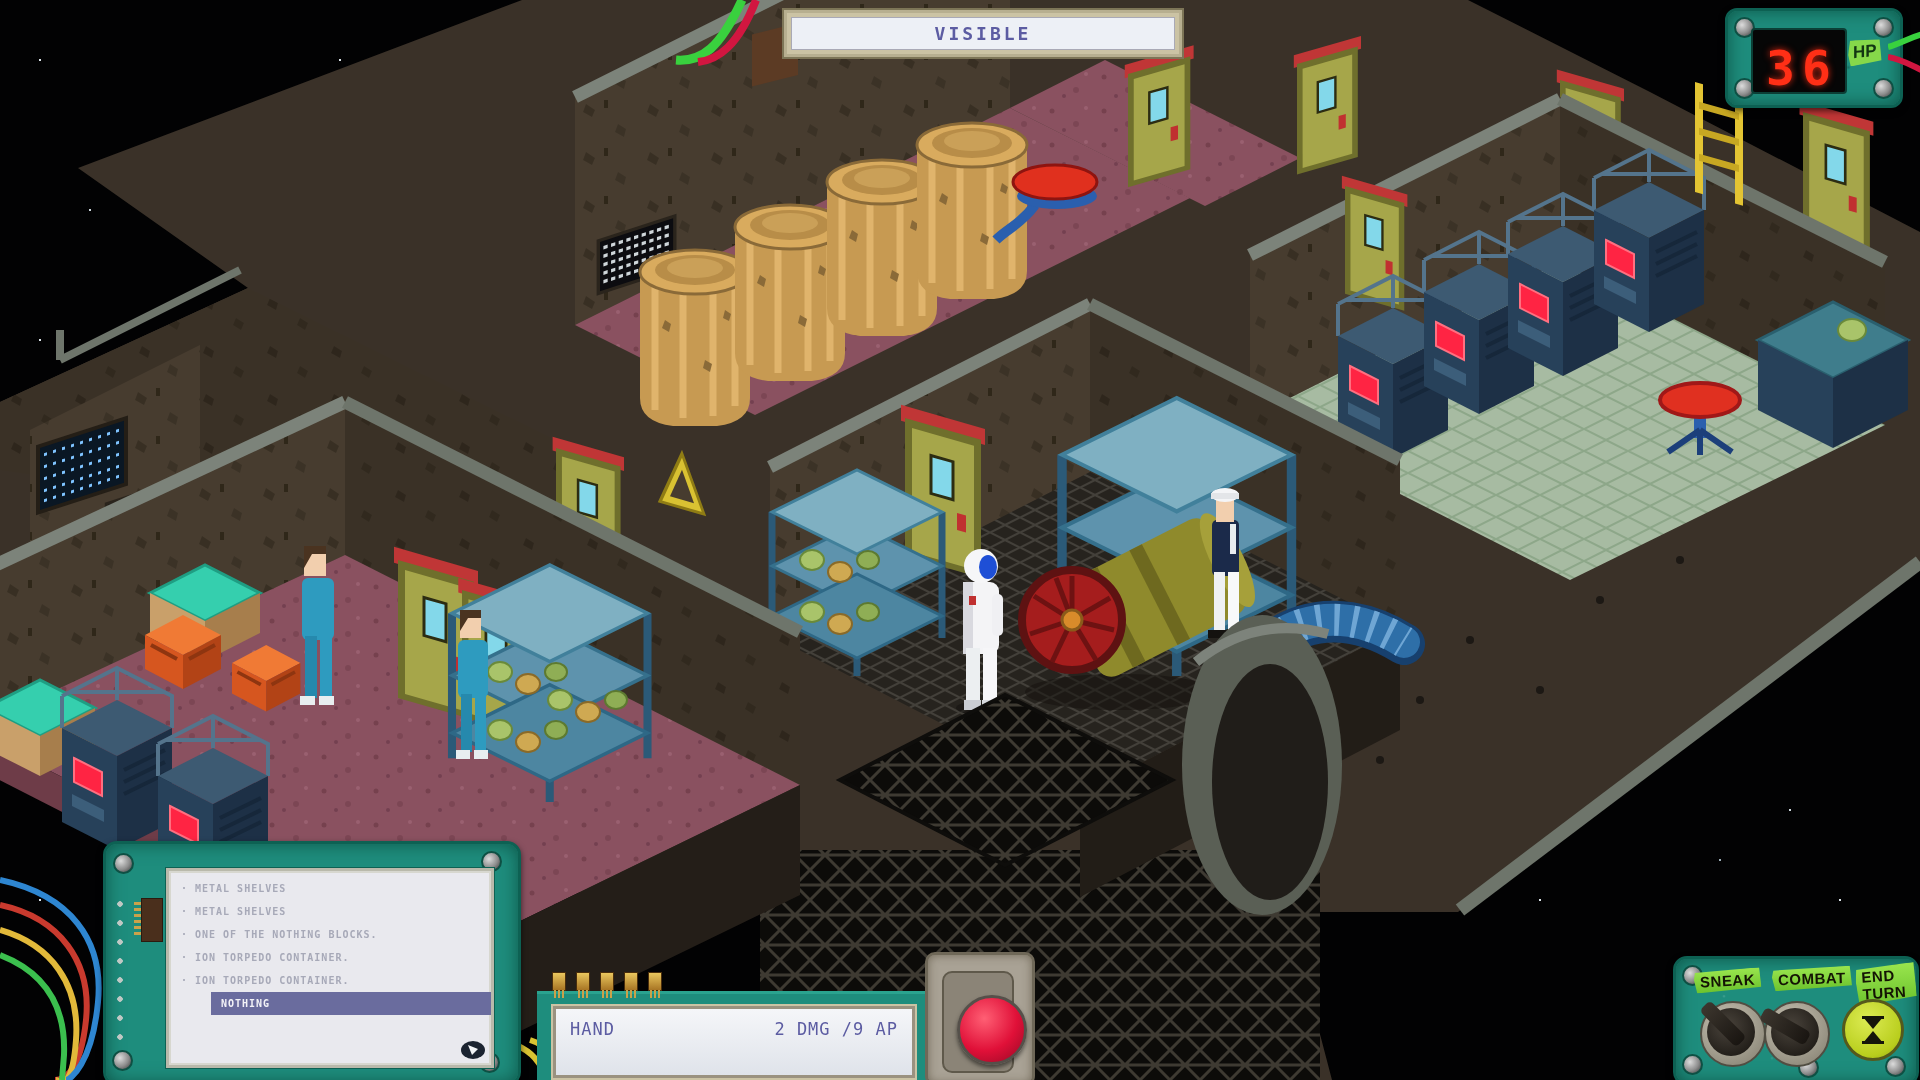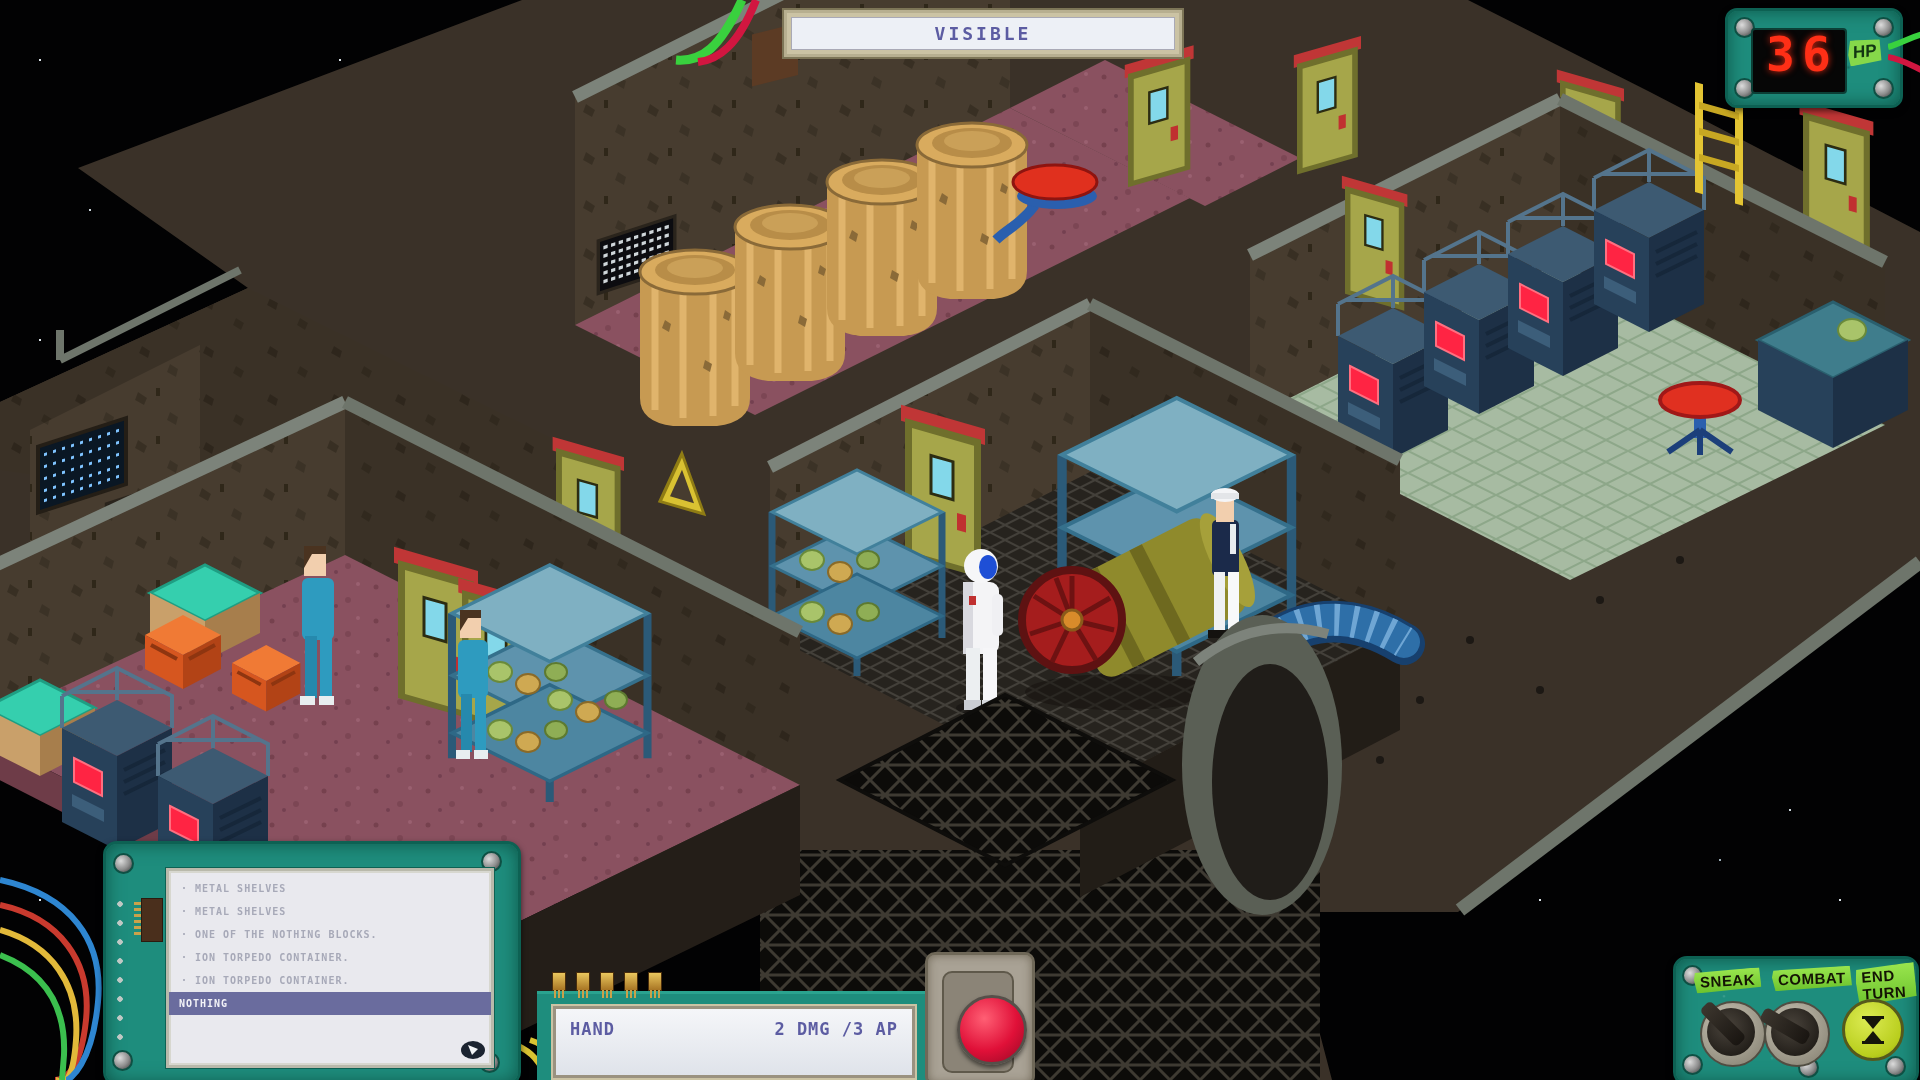--- a/index.html
+++ b/index.html
@@ -31,36 +31,36 @@
   
   .banner{position:absolute;left:782px;top:8px;width:398px;height:47px;
     background:#cbc3a4;border:2px solid #7d7557;box-shadow:inset 0 0 0 3px #b7af90;}
   .banner .screen{position:absolute;inset:7px;background:#edf0f6;border:1px solid #a9a9b6;
     display:flex;align-items:center;justify-content:center;}
   .banner .label{color:#5c5ca2;font-weight:bold;font-size:18px;letter-spacing:3px;}
 
   
   .hp{left:1725px;top:8px;width:172px;height:94px;}
   .hp .screen{position:absolute;left:23px;top:17px;width:92px;height:62px;background:#060606;
-    border-radius:4px;border:2px solid #0b3f36;display:flex;align-items:flex-start;justify-content:center;}
+    border-radius:4px;border:2px solid #0b3f36;display:flex;align-items:flex-end;justify-content:center;}
   .hp .digits{color:#ff2f16;font-weight:bold;font-size:48px;letter-spacing:7px;line-height:1;
     text-shadow:0 0 7px rgba(255,45,20,.85);transform:translateX(3px);}
   .hp .sticker{position:absolute;left:120px;top:28px;background:#86d84a;color:#123512;
     font-family:"Liberation Sans",sans-serif;font-weight:bold;font-size:17px;padding:3px 5px;
     transform:rotate(-6deg) skewX(-6deg);
     clip-path:polygon(6% 0,94% 8%,100% 88%,8% 100%,0 55%);}
 
   
   .log{left:103px;top:841px;width:412px;height:239px;border-radius:14px;}
   .log .screen{position:absolute;left:60px;top:24px;width:322px;height:188px;background:#e9e9ee;
     border:3px solid #b9b9ab;box-shadow:inset 0 0 0 2px #d7d7cf,0 0 0 1px #0d6153;padding:6px 0 0 0;}
   .log-entry{position:relative;color:#a7a9b8;font-size:10px;line-height:23px;letter-spacing:1px;
     font-weight:bold;padding:0 8px 0 26px;}
   .log-entry::before{content:"·";position:absolute;left:12px;}
-  .log-entry.selected{background:#6a6c9e;color:#f2f2f7;padding-left:10px;}
+  .log-entry.selected{background:#6a6c9e;color:#f2f2f7;padding-left:10px;margin-left:42px;}
   .log-entry.selected::before{content:"";}
   .chip{position:absolute;left:35px;top:54px;width:20px;height:42px;background:#4a2f1c;
     border:1px solid #2c1a0e;}
   .chip::before{content:"";position:absolute;left:-8px;top:3px;width:7px;height:36px;
     background:repeating-linear-gradient(#caa24a 0 3px,transparent 3px 6px);}
   .pinrow{position:absolute;left:10px;top:52px;width:16px;height:150px;
     background:repeating-radial-gradient(circle at 4px 8px,#bfc8c4 0 2.5px,transparent 3px 100%);
     background-size:16px 19px;}
   .cursor-badge{position:absolute;right:6px;bottom:6px;width:24px;height:18px;border-radius:50%;
     background:#1b2330;display:flex;align-items:center;justify-content:center;}
@@ -71,21 +71,21 @@
     border-top:3px solid #2aa38f;}
   .transistors{position:absolute;left:552px;top:972px;width:110px;height:20px;display:flex;gap:10px;}
   .transistor{position:relative;width:13px;height:17px;border:1px solid #4a2e0c;
     background:linear-gradient(#eac75e,#a87524);}
   .transistor::after{content:"";position:absolute;top:100%;left:1px;width:10px;height:8px;
     background:repeating-linear-gradient(90deg,#caa24a 0 2px,transparent 2px 4px);}
   .hand-panel{position:absolute;left:553px;top:1006px;width:356px;height:66px;
     background:linear-gradient(#f5f6f9,#dfe3ea);border:3px solid #9a9280;
     box-shadow:0 0 0 2px #cbc3a4;}
   .hand-row{display:flex;justify-content:space-between;margin:10px 14px 0 14px;
-    color:#5c5ca2;font-weight:bold;font-size:17px;letter-spacing:1px;}
+    color:#5c5ca2;font-weight:normal;font-size:17px;letter-spacing:1px;}
 
   
   .action-panel{position:absolute;left:925px;top:952px;width:104px;height:128px;
     background:#a9a295;border:3px solid #6f6858;border-radius:10px;
     box-shadow:inset 0 0 10px rgba(60,50,30,.5);}
   .action-inner{position:absolute;left:14px;top:16px;width:68px;height:98px;background:#8b8477;
     border:2px solid #5f594b;border-radius:10px;}
   .red-btn{position:absolute;left:13px;top:22px;width:64px;height:64px;border-radius:50%;
     background:radial-gradient(circle at 38% 32%,#ff5f74,#e01038 55%,#9c0a26 95%);
     border:3px solid #55504a;box-shadow:0 3px 4px rgba(0,0,0,.5);}
@@ -479,21 +479,21 @@
 <div class="transistors">
   <div class="transistor"></div>
   <div class="transistor"></div>
   <div class="transistor"></div>
   <div class="transistor"></div>
   <div class="transistor"></div>
 </div>
 <div class="hand-panel">
   <div class="hand-row">
     <span>HAND</span>
-    <span>2 DMG /3 AP</span>
+    <span>2 DMG /9 AP</span>
   </div>
 </div>
 
 <div class="action-panel">
   <div class="action-inner">
     <div class="red-btn"></div>
   </div>
 </div>
 
 <div class="board controls">

